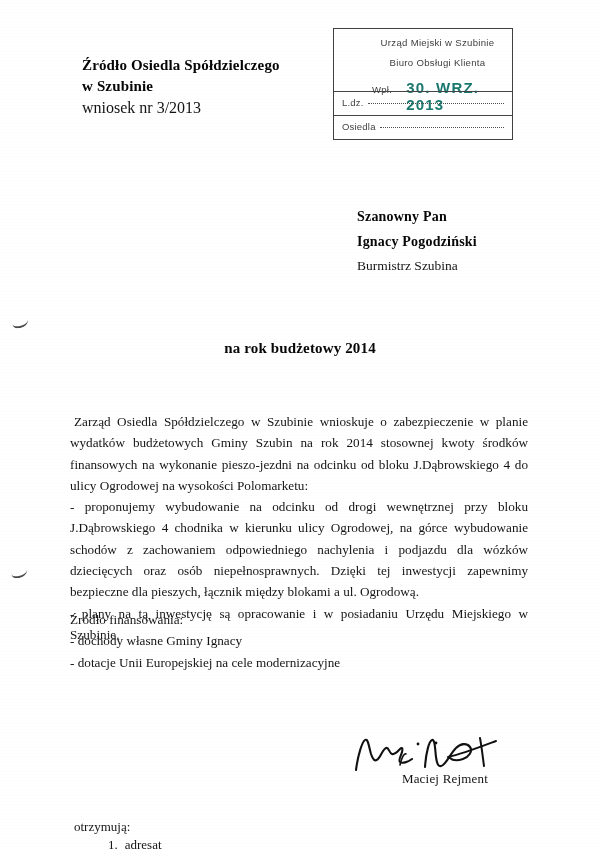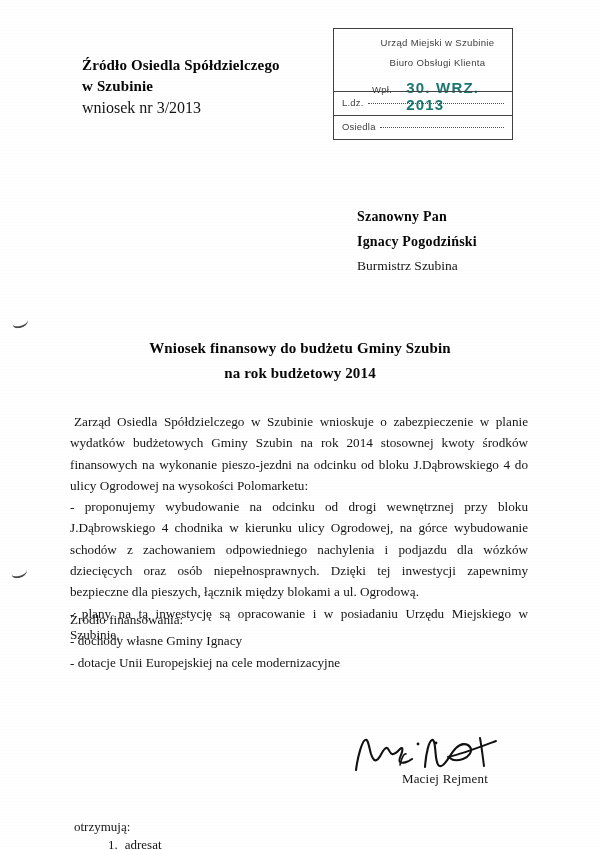--- a/index.html
+++ b/index.html
@@ -281,21 +281,20 @@
     </div>
   </div>
 
   <div class="addressee">
     <div class="addr-l1">Szanowny Pan</div>
     <div class="addr-l2">Ignacy Pogodziński</div>
     <div class="addr-l3">Burmistrz Szubina</div>
   </div>
 
   <div class="doc-title">
-    <div>Wniosek finansowy do budżetu Gminy Szubin</div>
     <div>na rok budżetowy 2014</div>
   </div>
 
   <div class="body-block">
     <p class="para indent">Zarząd Osiedla Spółdzielczego w Szubinie wnioskuje o zabezpieczenie w planie wydatków budżetowych Gminy Szubin na rok 2014 stosownej kwoty środków finansowych na wykonanie pieszo-jezdni na odcinku od bloku J.Dąbrowskiego 4 do ulicy Ogrodowej na wysokości Polomarketu:</p>
     <p class="para">- proponujemy wybudowanie na odcinku od drogi wewnętrznej przy bloku J.Dąbrowskiego 4 chodnika w kierunku ulicy Ogrodowej, na górce wybudowanie schodów z zachowaniem odpowiedniego nachylenia i podjazdu dla wózków dziecięcych oraz osób niepełnosprawnych. Dzięki tej inwestycji zapewnimy bezpieczne dla pieszych, łącznik między blokami a ul. Ogrodową.</p>
     <p class="para">- plany na tą inwestycję są opracowanie i w posiadaniu Urzędu Miejskiego w Szubinie.</p>
   </div>
 
   <div class="src-block">

